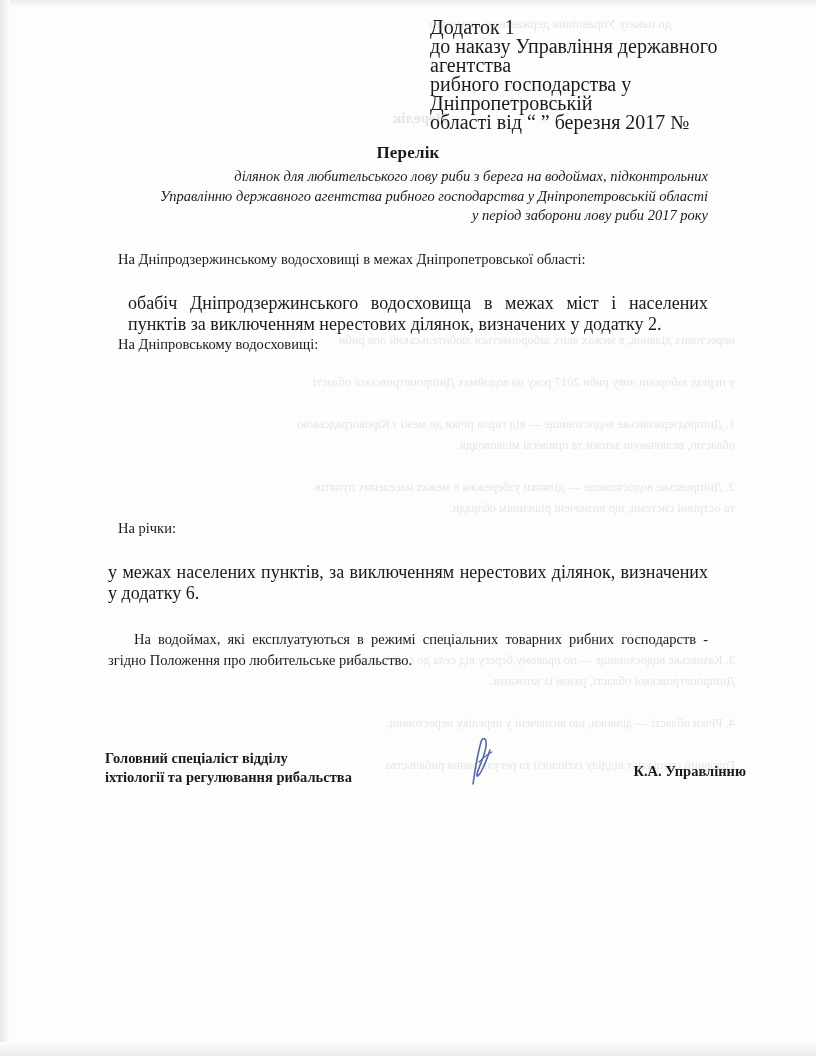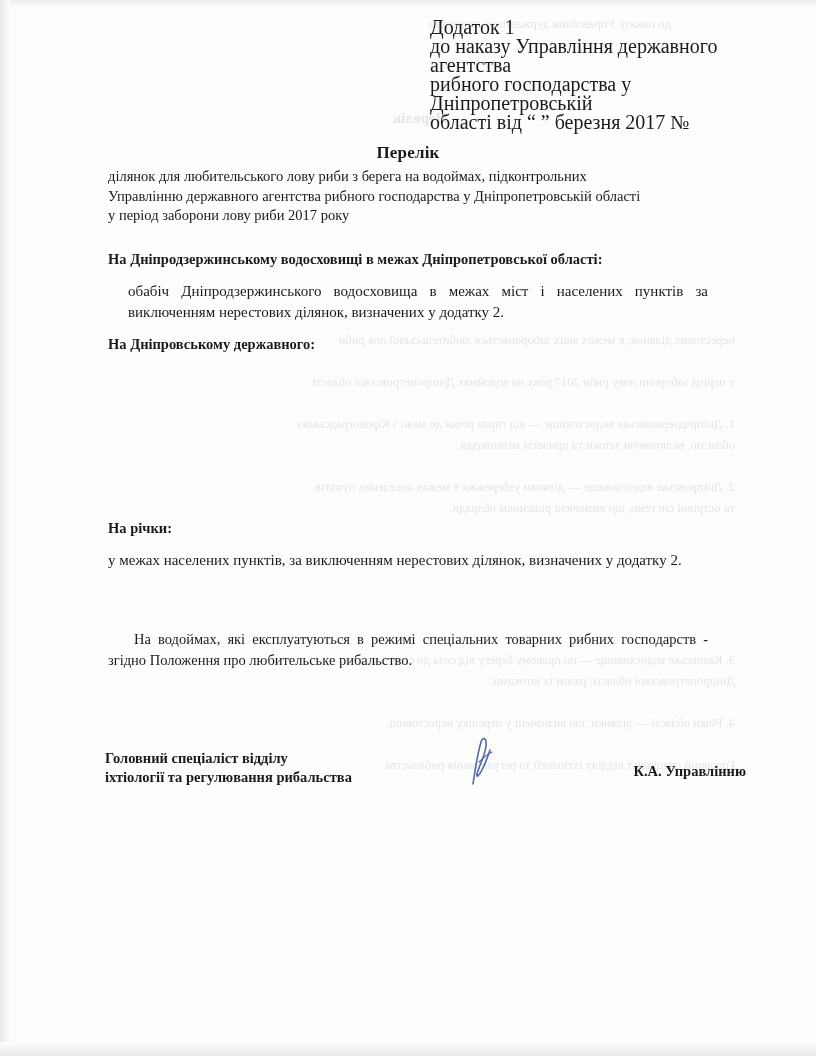--- a/index.html
+++ b/index.html
@@ -92,40 +92,42 @@
     font-size: 17px;
     font-weight: bold;
     letter-spacing: .2px;
   }
 
   .subtitle {
     position: absolute;
     left: 108px;
     width: 600px;
     top: 167px;
-    text-align: left;
+    text-align: right;
     font-size: 14.5px;
     line-height: 19.5px;
     white-space: pre-line;
+    font-style: italic;
   }
 
   .sect {
     position: absolute;
     left: 108px;
     width: 600px;
   }
   .sect-head {
     font-size: 14.5px;
-    font-weight: bold;
+    font-weight: normal;
+    margin-left: 10px;
   }
   .sect-body {
-    margin-top: 13px;
+    margin-top: 25px;
     margin-left: 20px;
     width: 580px;
-    font-size: 15px;
+    font-size: 18px;
     line-height: 21px;
     text-align: justify;
     text-justify: inter-word;
   }
   .sect-body.no-indent {
     margin-left: 0;
     width: 600px;
   }
 
   #sect-1 { top: 251px; }
@@ -215,27 +217,27 @@
     <div class="subtitle">ділянок для любительського лову риби з берега на водоймах, підконтрольних
 Управлінню державного агентства рибного господарства у Дніпропетровській області
 у період заборони лову риби 2017 року</div>
 
     <div class="sect" id="sect-1">
       <div class="sect-head">На Дніпродзержинському водосховищі в межах Дніпропетровської області:</div>
       <div class="sect-body">обабіч Дніпродзержинського водосховища в межах міст і населених пунктів за виключенням нерестових ділянок, визначених у додатку 2.</div>
     </div>
 
     <div class="sect" id="sect-2">
-      <div class="sect-head">На Дніпровському державного:</div>
+      <div class="sect-head">На Дніпровському водосховищі:</div>
     </div>
 
 
     <div class="sect" id="sect-4">
       <div class="sect-head">На річки:</div>
-      <div class="sect-body no-indent">у межах населених пунктів, за виключенням нерестових ділянок, визначених у додатку 2.</div>
+      <div class="sect-body no-indent">у межах населених пунктів, за виключенням нерестових ділянок, визначених у додатку 6.</div>
     </div>
 
     <div class="closing">На водоймах, які експлуатуються в режимі спеціальних товарних рибних господарств - згідно Положення про любительське рибальство.</div>
 
     <div class="sign-row">
       <div class="sign-title">Головний спеціаліст відділу
 іхтіології та регулювання рибальства</div>
       <div class="signature-mark">
         <svg width="60" height="60" viewBox="0 0 60 60" aria-hidden="true">
           <path d="M18 52 C20 38, 22 24, 26 10 C28 4, 32 6, 31 14 C30 24, 24 34, 22 42 C21 46, 24 44, 27 38 C30 32, 33 24, 35 18" fill="none" stroke="#5566aa" stroke-width="1.6" stroke-linecap="round"></path>

